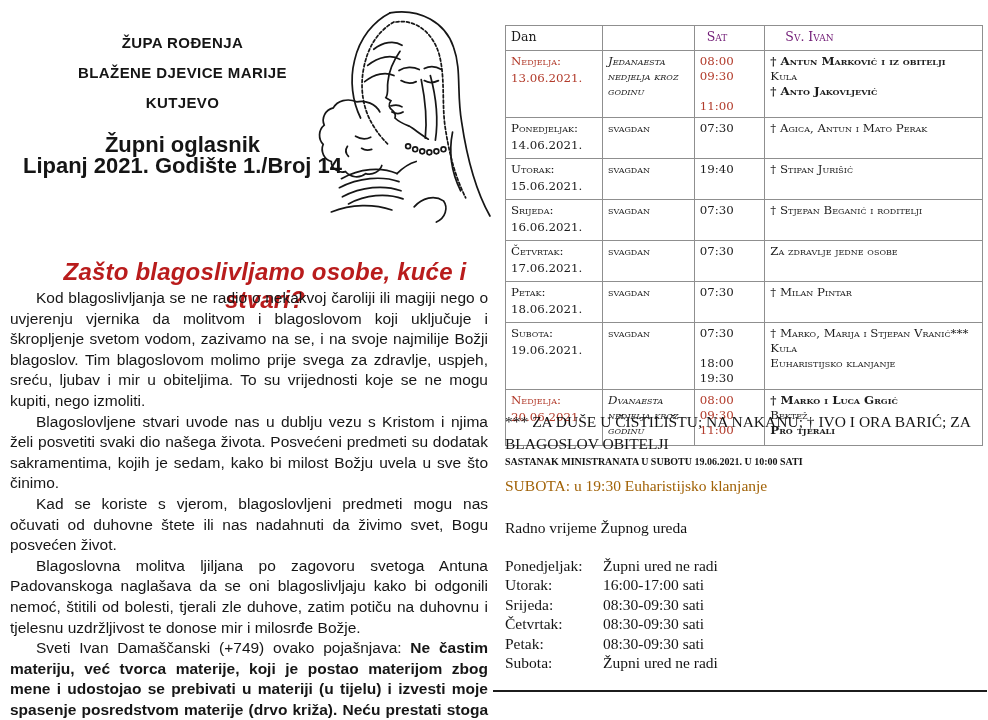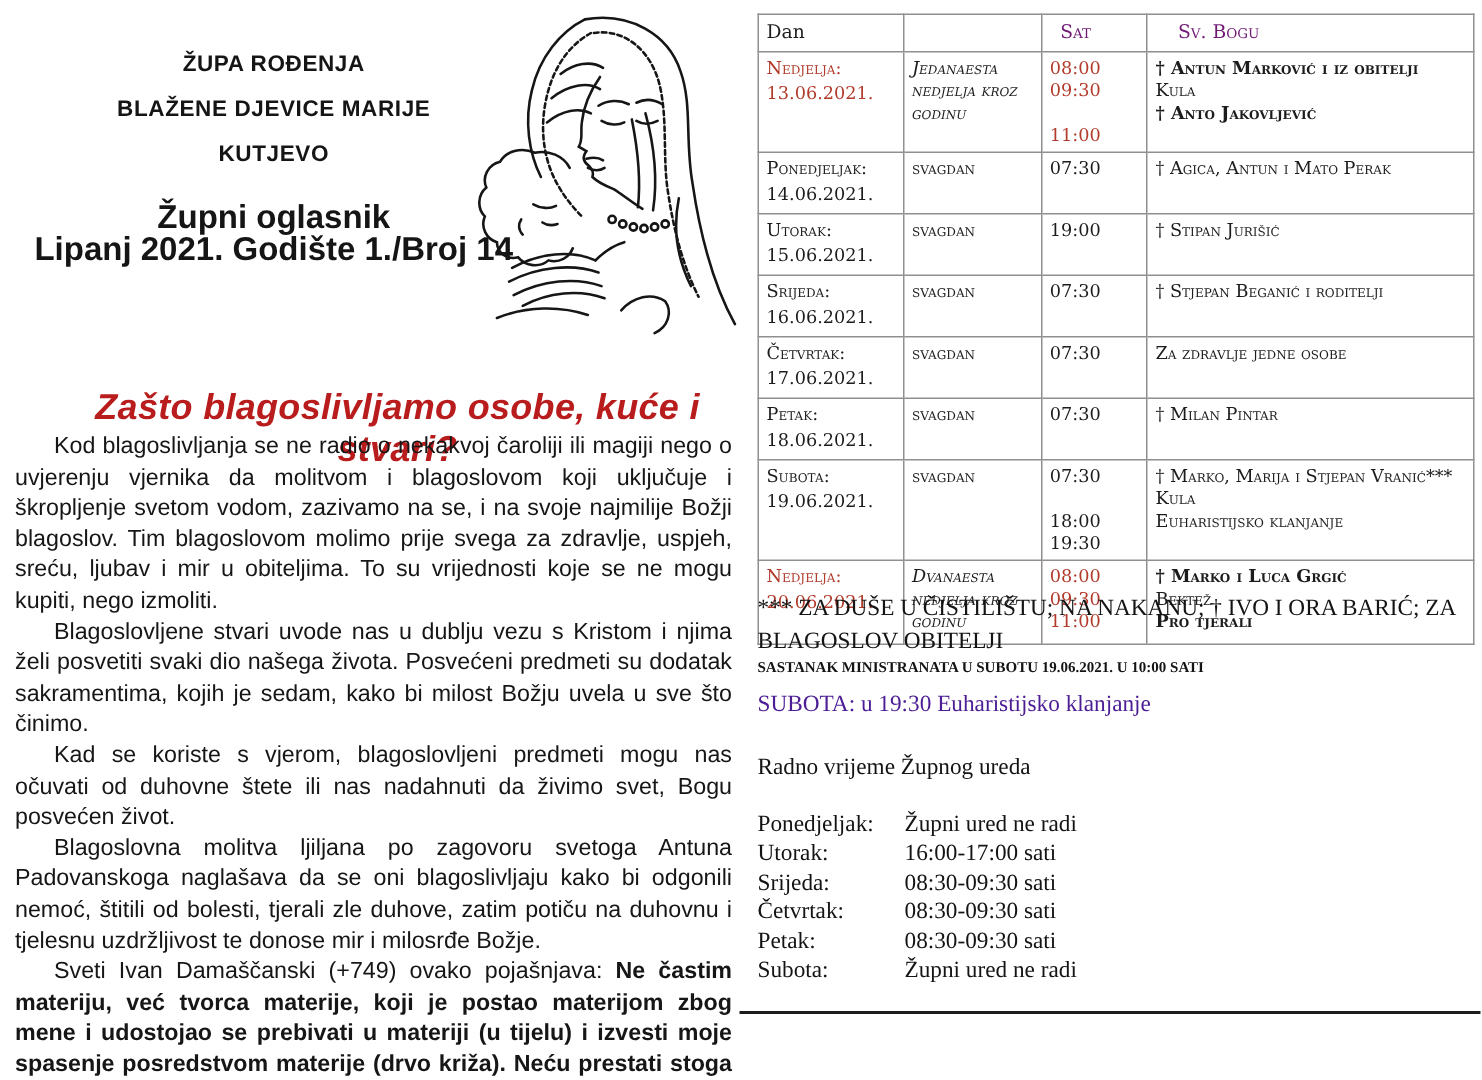--- a/index.html
+++ b/index.html
@@ -14,21 +14,21 @@
                   font-weight:bold;font-size:22px;line-height:21px;color:#151515;}
   .madonna{position:absolute;left:293px;top:6px;width:192px;height:224px;}
   .article-heading{position:absolute;left:0;top:242px;width:478px;margin:16px;text-align:center;
                    font-style:italic;font-weight:bold;font-size:24px;letter-spacing:.2px;color:#b91c1c;}
   .article-body{position:absolute;left:0;top:288px;width:478px;text-align:justify;
                 font-size:15.5px;line-height:20.6px;color:#161616;}
   .article-body p{margin:0;text-indent:26px;}
   .article-body b{font-weight:bold;}
 
   
-  .right-col{position:absolute;left:505px;top:0;width:478px;height:631px;}
+  .right-col{position:absolute;left:505px;top:16px;width:478px;height:631px;}
 
   table.schedule{position:absolute;left:0;top:9px;width:478px;border-collapse:collapse;
                  font-family:"DejaVu Serif","Liberation Serif",serif;font-size:11.8px;color:#1c1c1c;}
   table.schedule td{border:1px solid #8f8f8f;vertical-align:top;padding:3px 5px;
                     font-variant:small-caps;line-height:15px;}
   .c-day{width:88px;} .c-season{width:84px;} .c-time{width:56px;} .c-mass{width:210px;}
   tr.hdr td{font-variant:normal;font-size:12.5px;height:18px;}
   .hdr-blue{font-variant:small-caps !important;color:#701a75;}
   .hdr-sat{padding-left:12px !important;}
   .hdr-mise{padding-left:20px !important;}
@@ -36,21 +36,21 @@
   .it{font-style:italic;}
   .b{font-weight:bold;}
   .tl,.ml{min-height:15px;}
   .dl{min-height:17px;}
 
   .note-memorial{position:absolute;left:0;top:395px;width:478px;
                  font-family:"Liberation Serif",serif;font-size:15.5px;line-height:21.5px;color:#141414;}
   .note-meeting{position:absolute;left:0;top:440px;width:478px;font-weight:bold;
                 font-family:"Liberation Serif",serif;font-size:10px;color:#141414;}
   .note-subota{position:absolute;left:0;top:461px;width:478px;
-               font-family:"Liberation Serif",serif;font-size:15.5px;color:#4c1d95;}
+               font-family:"Liberation Serif",serif;font-size:15.5px;color:#a16207;}
   .office-title{position:absolute;left:0;top:503px;width:478px;
                 font-family:"Liberation Serif",serif;font-size:15.5px;color:#141414;}
   .office-list{position:absolute;left:0;top:540px;width:478px;
                font-family:"Liberation Serif",serif;font-size:15.5px;line-height:19.4px;color:#141414;}
   .office-row{display:flex;}
   .office-day{width:98px;flex:0 0 98px;}
 
   .footer-rule{position:absolute;left:-12px;top:674px;width:494px;border-top:2px solid #1c1c1c;}
   .footer-text{position:absolute;left:-12px;top:679px;width:494px;text-align:center;
                font-family:"Liberation Serif",serif;font-size:13px;line-height:15.5px;color:#141414;}
@@ -124,21 +124,21 @@
   </div>
 
   <div class="right-col">
 
     <table class="schedule">
       <tbody>
           <tr class="hdr">
         <td class="c-day">Dan</td>
         <td class="c-season"></td>
         <td class="c-time hdr-blue hdr-sat">Sat</td>
-        <td class="c-mass hdr-blue hdr-mise">Sv. Bogu</td>
+        <td class="c-mass hdr-blue hdr-mise">Sv. Ivan</td>
       </tr>
 
       <tr class="sun" style="height:64px">
         <td class="c-day">
           <div class="dl">Nedjelja:</div>
           <div class="dl">13.06.2021.</div>
         </td>
         <td class="c-season it">Jedanaesta nedjelja kroz godinu</td>
         <td class="c-time">
           <div class="tl">08:00</div>
@@ -167,21 +167,21 @@
         </td>
       </tr>
 
       <tr style="height:33px">
         <td class="c-day">
           <div class="dl">Utorak:</div>
           <div class="dl">15.06.2021.</div>
         </td>
         <td class="c-season">svagdan</td>
         <td class="c-time">
-          <div class="tl">19:00</div>
+          <div class="tl">19:40</div>
         </td>
         <td class="c-mass">
           <div class="ml">† Stipan Jurišić</div>
         </td>
       </tr>
 
       <tr style="height:34px">
         <td class="c-day">
           <div class="dl">Srijeda:</div>
           <div class="dl">16.06.2021.</div>

